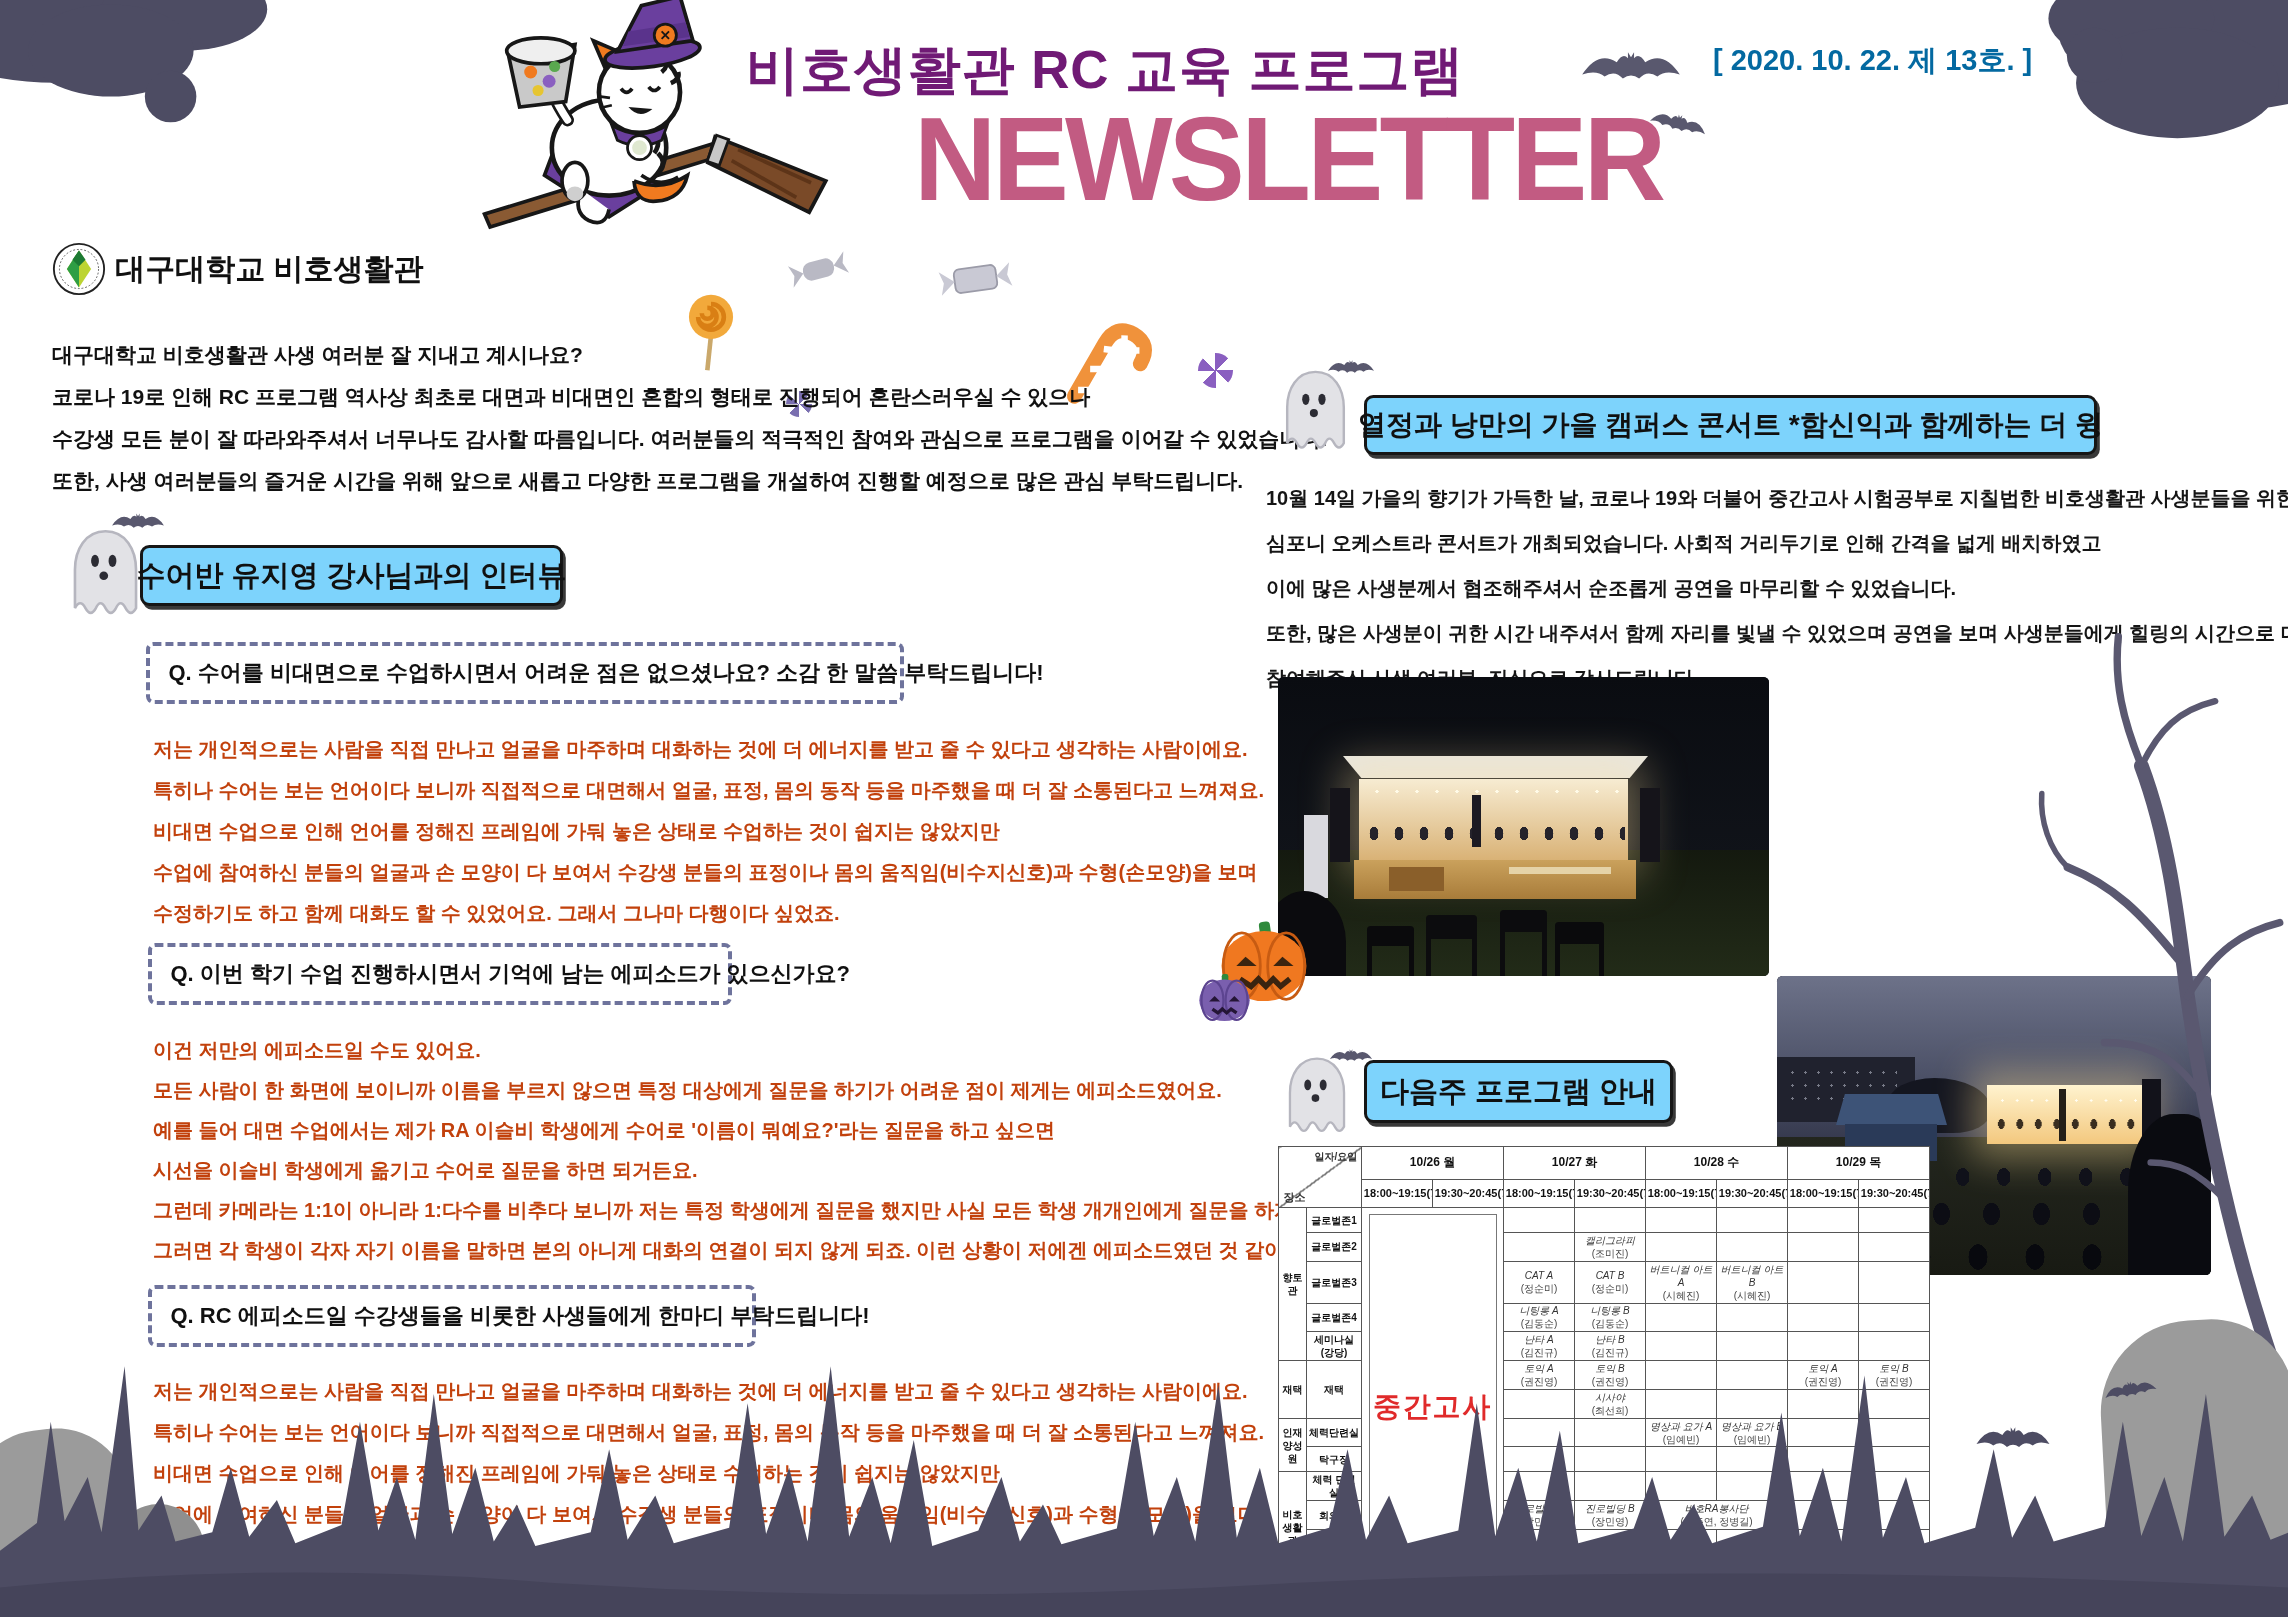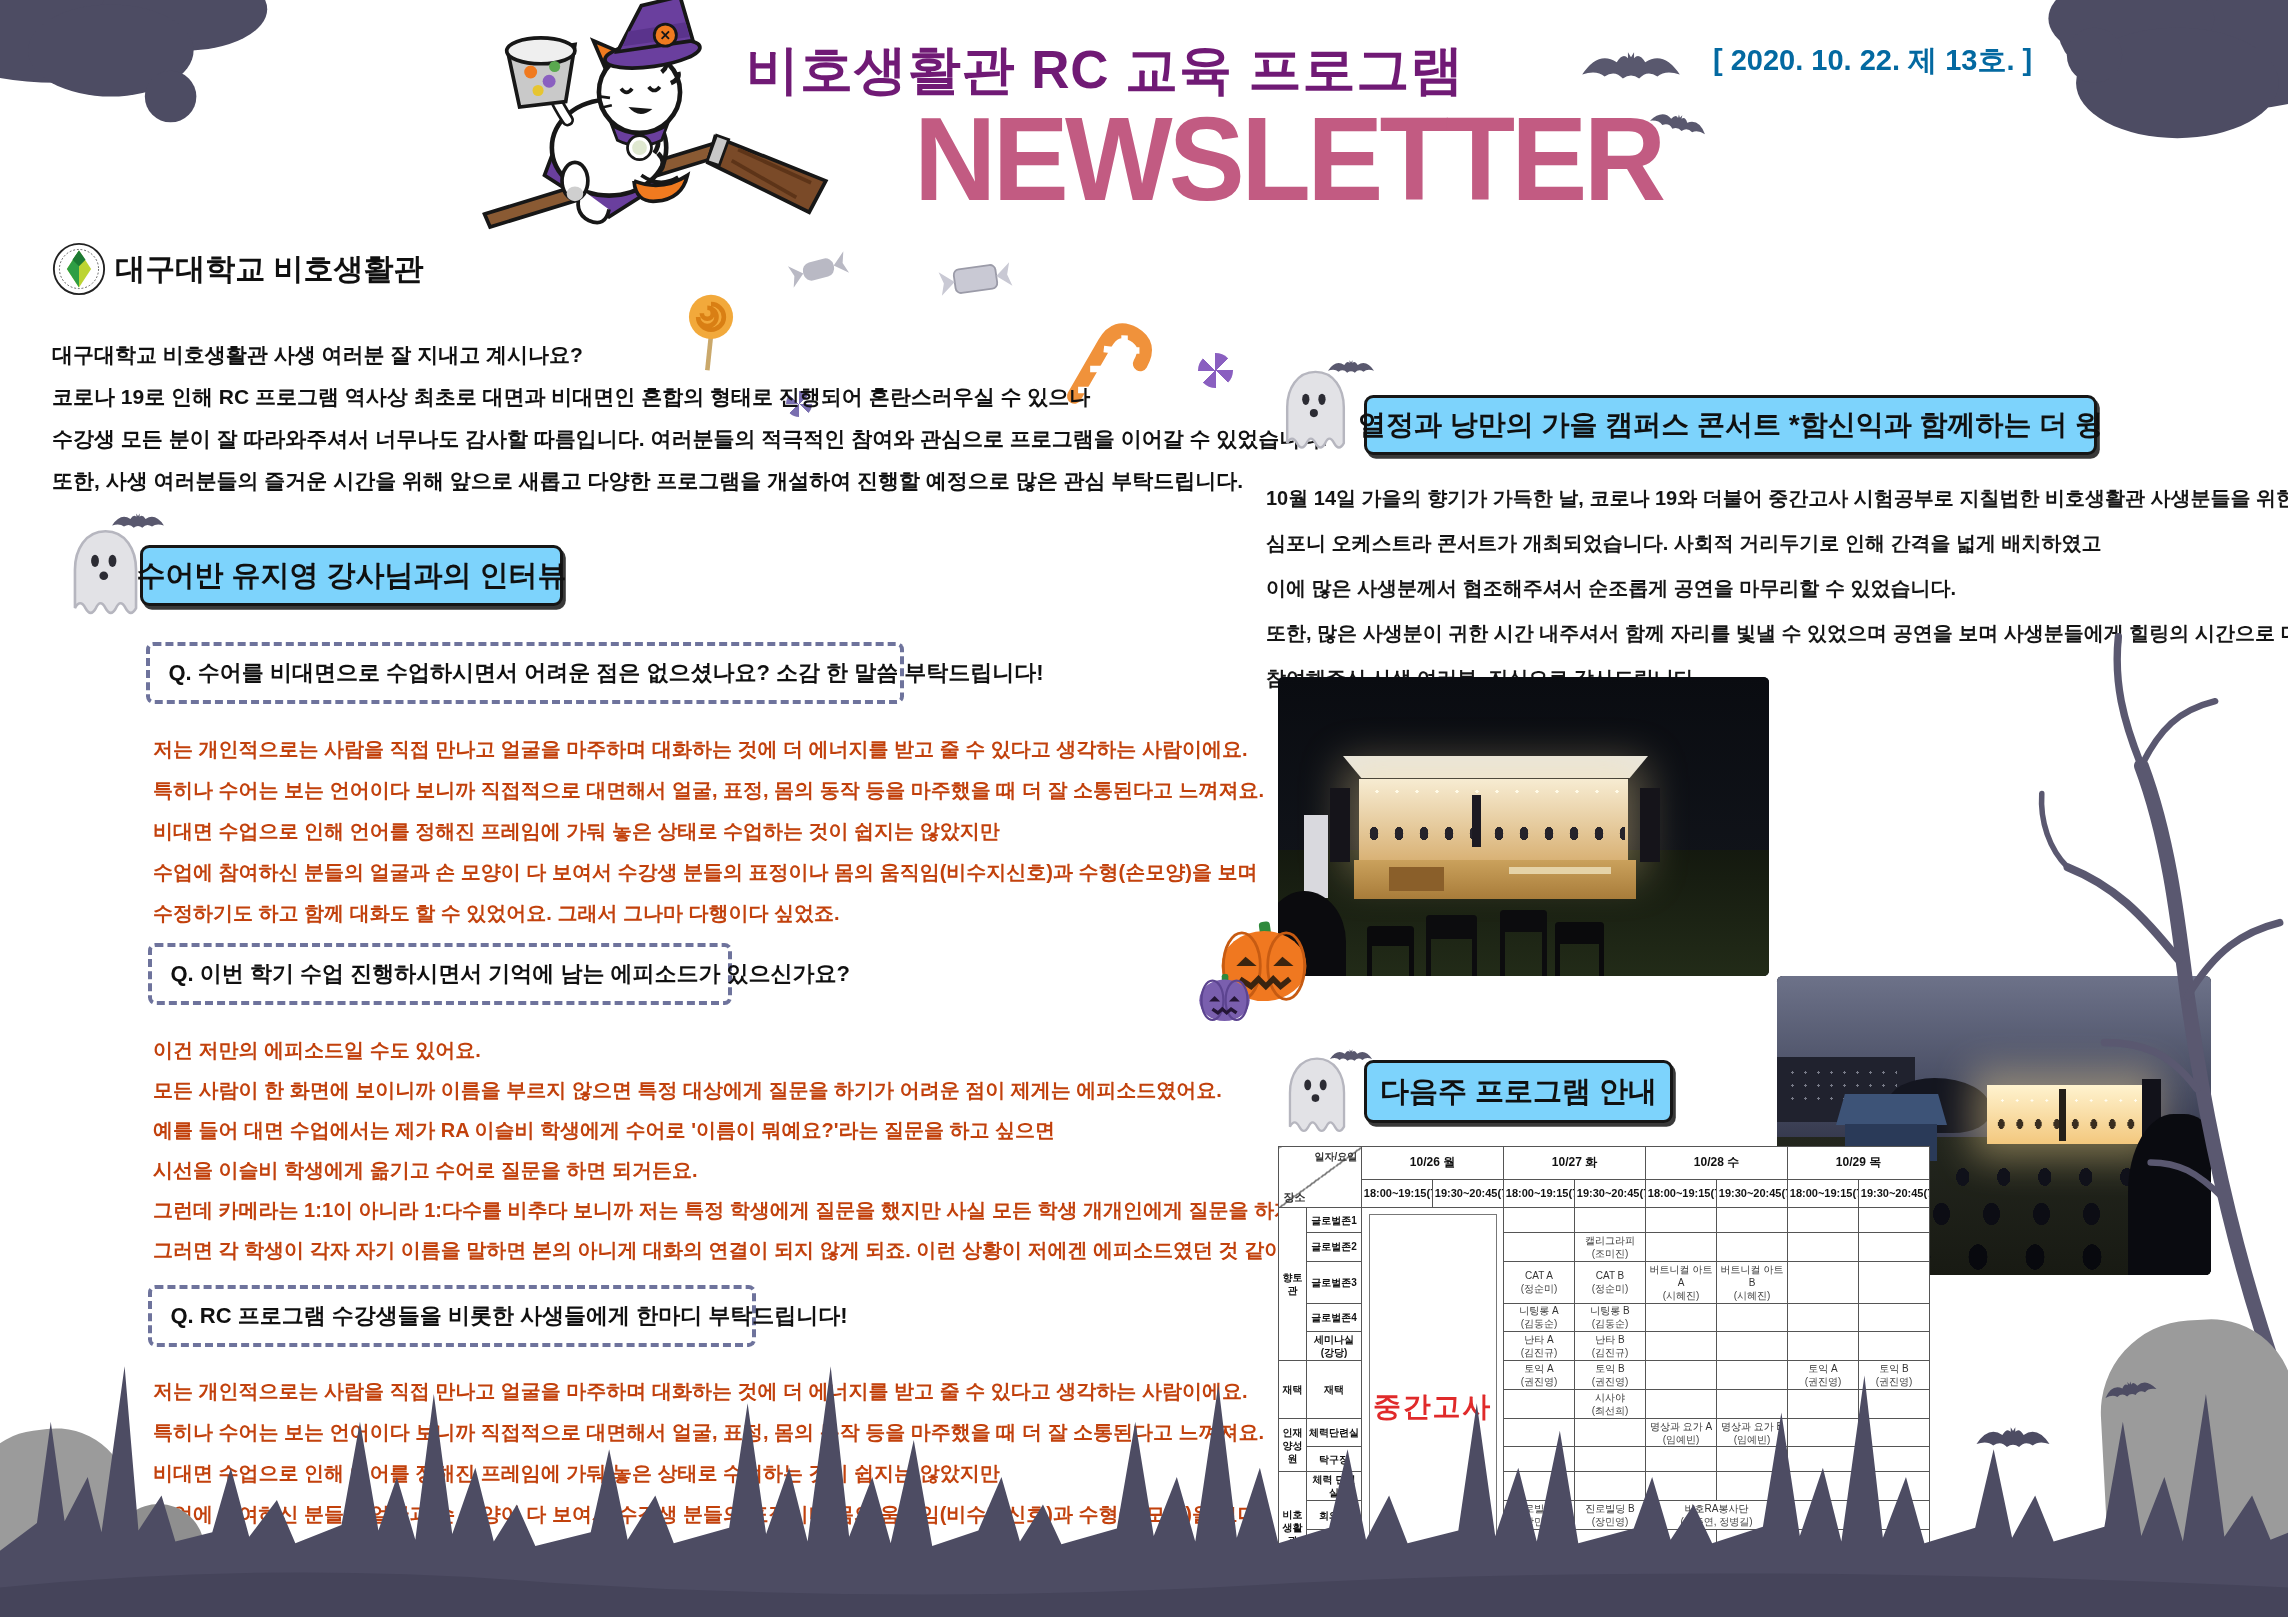--- a/index.html
+++ b/index.html
@@ -36,21 +36,21 @@
   table.sched tr{height:25px;}
   tr.grp td{border-top:1.8px solid #333;}
   td.corner{position:relative;background:
       linear-gradient(to bottom right, transparent 49.3%, #555 49.3%, #555 50.7%, transparent 50.7%);}
   td.corner .c-top{position:absolute;top:2.8px;right:3.7px;font-size:10px;font-weight:800;}
   td.corner .c-bot{position:absolute;bottom:2.8px;left:4.6px;font-size:11px;font-weight:800;}
   td.midterm{position:relative;padding:0;}
   td.midterm .mt-inner{position:absolute;left:6.5px;right:6.5px;top:5.5px;bottom:11px;border:1.8px solid #777;
       display:flex;align-items:center;justify-content:center;}
   td.midterm .mt-text{color:#e02a2a;font-size:28px;font-weight:800;letter-spacing:1.8px;}
-  .cell-t{display:block;} .cell-p{display:block;color:#444;}
+  .cell-t{display:block;font-style:italic;} .cell-p{display:block;color:#444;}
   svg{display:block;}
 </style>
 </head>
 <body>
 
 <div id="page">
 
   <svg class="abs" style="left:0;top:0" width="332" height="138" viewBox="0 0 360 150">
     <g fill="#4d4c63">
       <ellipse cx="60" cy="20" rx="160" ry="70"></ellipse>
@@ -203,21 +203,21 @@
   <div class="abs ans lines" style="left:153px;top:1030px;line-height:40px;">
     <div>이건 저만의 에피소드일 수도 있어요.</div>
     <div>모든 사람이 한 화면에 보이니까 이름을 부르지 않으면 특정 대상에게 질문을 하기가 어려운 점이 제게는 에피소드였어요.</div>
     <div>예를 들어 대면 수업에서는 제가 RA 이슬비 학생에게 수어로 '이름이 뭐예요?'라는 질문을 하고 싶으면</div>
     <div>시선을 이슬비 학생에게 옮기고 수어로 질문을 하면 되거든요.</div>
     <div>그런데 카메라는 1:1이 아니라 1:다수를 비추다 보니까 저는 특정 학생에게 질문을 했지만 사실 모든 학생 개개인에게 질문을 하게 된 셈 인거죠~</div>
     <div>그러면 각 학생이 각자 자기 이름을 말하면 본의 아니게 대화의 연결이 되지 않게 되죠. 이런 상황이 저에겐 에피소드였던 것 같아요.</div>
   </div>
 
   <div class="abs qbox" style="left:148px;top:1285px;width:563px;height:54px;">
-    <span>Q. RC 프로그램 수강생들을 비롯한 사생들에게 한마디 부탁드립니다!</span>
+    <span>Q. RC 에피소드일 수강생들을 비롯한 사생들에게 한마디 부탁드립니다!</span>
   </div>
   <div class="abs ans lines" style="left:153px;top:1371px;">
     <div>저는 개인적으로는 사람을 직접 만나고 얼굴을 마주하며 대화하는 것에 더 에너지를 받고 줄 수 있다고 생각하는 사람이에요.</div>
     <div>특히나 수어는 보는 언어이다 보니까 직접적으로 대면해서 얼굴, 표정, 몸의 동작 등을 마주했을 때 더 잘 소통된다고 느껴져요.</div>
     <div>비대면 수업으로 인해 언어를 정해진 프레임에 가둬 놓은 상태로 수업하는 것이 쉽지는 않았지만</div>
     <div>수업에 참여하신 분들의 얼굴과 손 모양이 다 보여서 수강생 분들의 표정이나 몸의 움직임(비수지신호)과 수형(손모양)을 보며</div>
     <div>수정하기도 하고 함께 대화도 할 수 있었어요. 그래서 그나마 다행이다 싶었죠.</div>
   </div>
 
   <svg class="abs" style="left:1275px;top:367px" width="81" height="89" viewBox="0 0 100 110">

